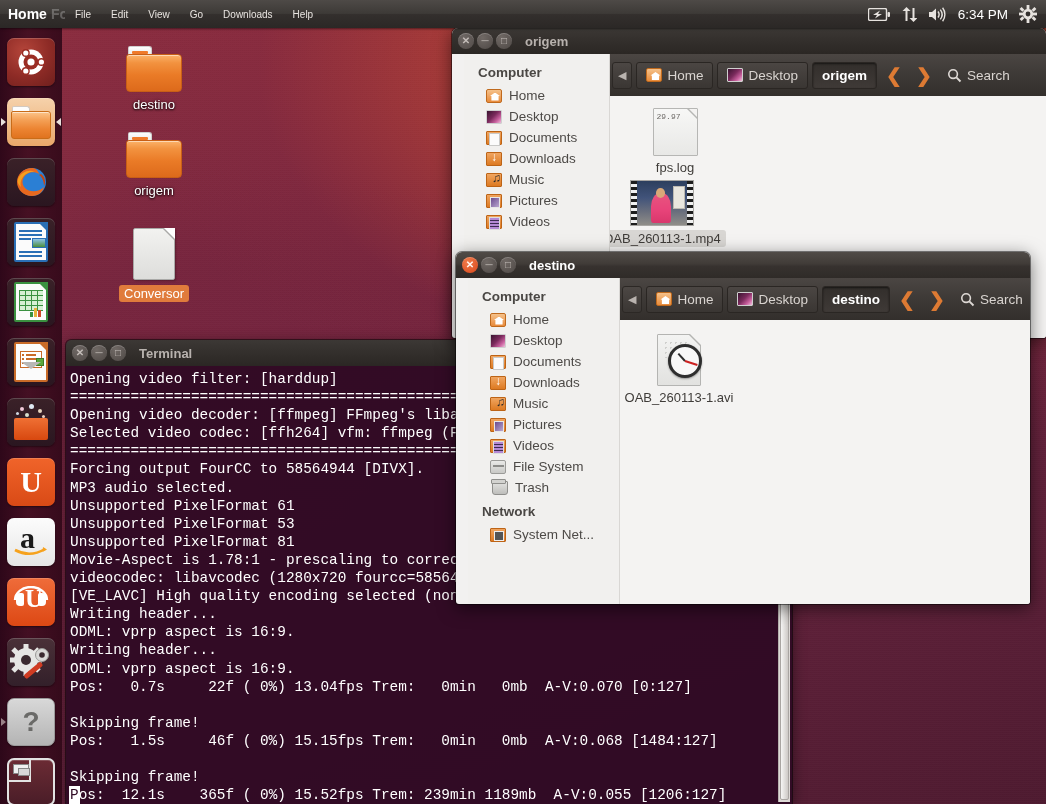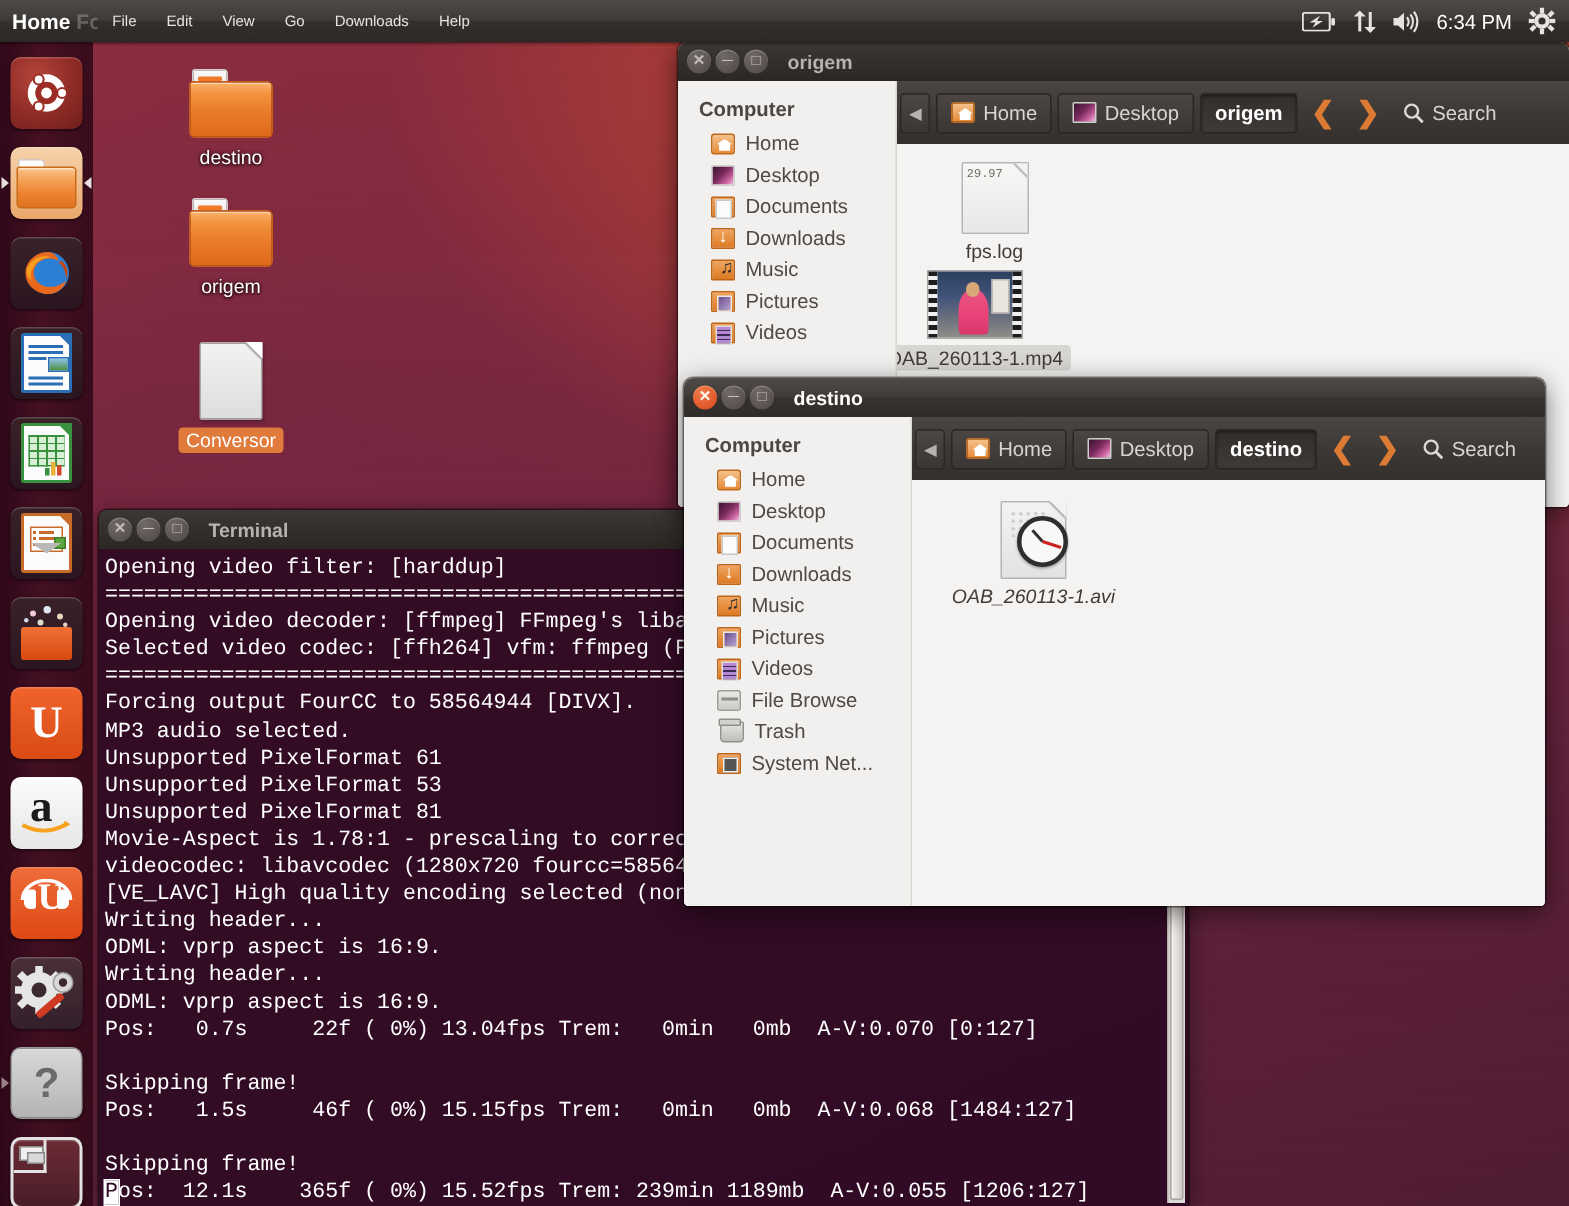--- a/index.html
+++ b/index.html
@@ -171,21 +171,21 @@
     color: #3a3532; font-weight: bold;
     box-shadow: inset 0 1px 0 rgba(255,255,255,0.22);
   }
   .wbtn.close-active { background: radial-gradient(circle at 35% 30%, #f07b4a, #d9471b); color: #fff6f2; }
   .wbtn.close-inactive { background: radial-gradient(circle at 35% 30%, #6e6764, #514b48); color: #c4bdb9; }
   .wbtn.dim { background: radial-gradient(circle at 35% 30%, #706965, #4e4845); color: #c4bdb9; }
   .wtitle { margin-left: 10px; font-size: 13px; font-weight: bold; }
   .wtitle.active { color: #ffffff; }
   .wtitle.inactive { color: #b8b2ae; }
 
-  .nwbody { display: flex; height: calc(100% - 26px); }
+  .nwbody { display: flex; height: calc(100% - 26px); padding-left: 12px; }
   .nwsidebar {
     background: #f1f0ee;
     border-right: 1px solid #d9d7d4;
     padding-top: 9px;
     overflow: hidden;
     flex: 0 0 auto;
   }
   .side-head {
     font-size: 13.5px; font-weight: bold; color: #4a4744;
     padding: 2px 0 5px 14px;
@@ -585,26 +585,27 @@
       <div class="side-item">
         <span class="ic ic-pictures"></span>
         <span>Pictures</span>
       </div>
       <div class="side-item">
         <span class="ic ic-videos"></span>
         <span>Videos</span>
       </div>
       <div class="side-item">
         <span class="ic ic-fs"></span>
-        <span>File Browse</span>
+        <span>File System</span>
       </div>
       <div class="side-item">
         <span class="ic ic-trash"></span>
         <span>Trash</span>
       </div>
+      <div class="side-head" style="padding-top:6px;">Network</div>
       <div class="side-item">
         <span class="ic ic-net"></span>
         <span>System Net...</span>
       </div>
     </div>
     <div class="nwmain">
       <div class="pathbar">
         <div class="pb-arrowleft">◀</div>
         <div class="crumb">
           <span class="ic ic-home"></span>
@@ -621,21 +622,21 @@
         <div class="nav-arrow">❯</div>
         <div class="search-box">
           <svg width="15" height="15" viewBox="0 0 16 16">
             <circle cx="6.5" cy="6.5" r="4.6" fill="none" stroke="#ded9d5" stroke-width="1.7"></circle>
             <line x1="10" y1="10" x2="14.4" y2="14.4" stroke="#ded9d5" stroke-width="2"></line>
           </svg>
           <span>Search</span>
         </div>
       </div>
       <div class="filearea">
-        <div class="fileitem" style="left:26px; top:14px;font-style:italic;">
+        <div class="fileitem" style="left:4px; top:14px;">
           <div class="avidoc">
             <div class="dotgrid"></div>
             <div class="clockbadge">
               <div class="h"></div>
                 <div class="m"></div>
             </div>
           </div>
           <div class="filelabel">OAB_260113-1.avi</div>
         </div>
       </div>

